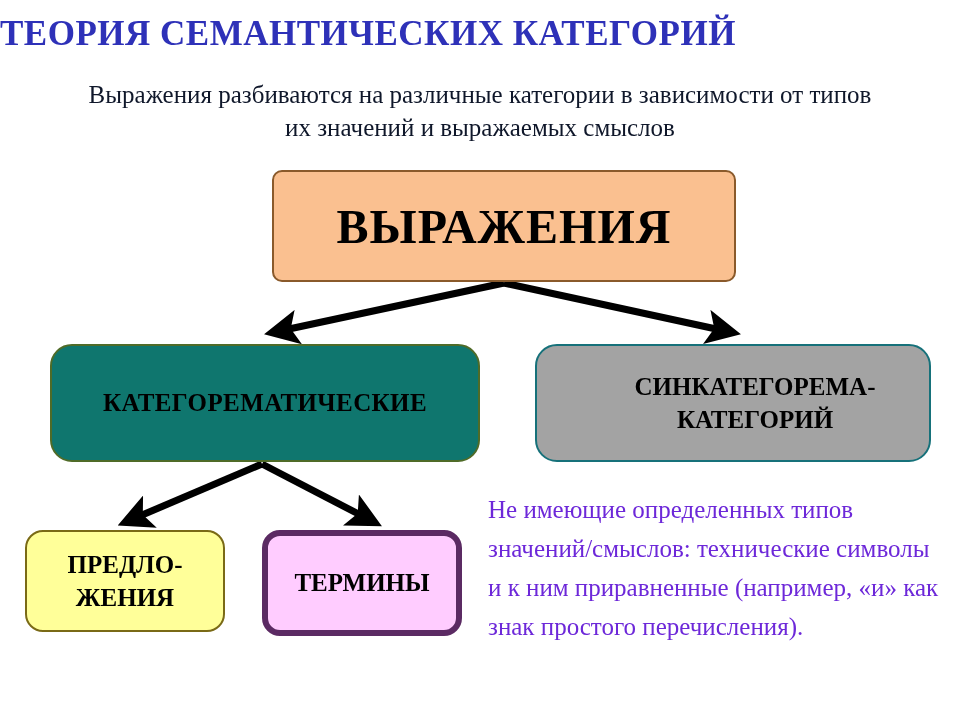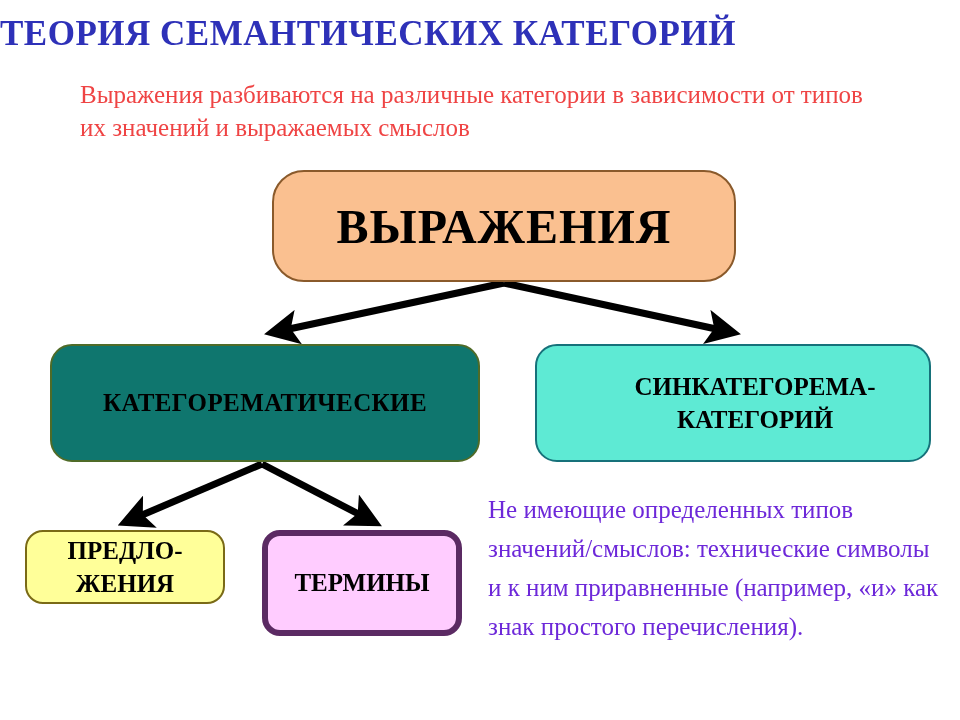--- a/index.html
+++ b/index.html
@@ -31,21 +31,22 @@
     letter-spacing: 0.5px;
     white-space: nowrap;
   }
 
   
   #subtitle {
     position: absolute;
     left: 80px;
     top: 78px;
     width: 800px;
-    color: #ef4444;
+    text-align: center;
+    color: #0f172a;
     font-size: 25px;
     line-height: 33px;
   }
 
   
   #connectors {
     position: absolute;
     left: 0;
     top: 0;
     width: 960px;
@@ -66,21 +67,21 @@
     z-index: 3;
   }
 
   #node-expressions {
     left: 272px;
     top: 170px;
     width: 464px;
     height: 112px;
     background: #fac090;
     border: 2px solid #8a5a2b;
-    border-radius: 32px;
+    border-radius: 10px;
     font-size: 48px;
     letter-spacing: 1px;
   }
 
   #node-categorematic {
     left: 50px;
     top: 344px;
     width: 430px;
     height: 118px;
     background: #ccffcc;
@@ -97,21 +98,21 @@
     background: #ccffff;
     border: 2px solid #16717a;
     font-size: 25px;
     line-height: 33px;
   }
 
   #node-sentences {
     left: 25px;
     top: 530px;
     width: 200px;
-    height: 74px;
+    height: 102px;
     background: #ffff99;
     border: 2px solid #7a6a16;
     border-radius: 18px;
     font-size: 25px;
     line-height: 33px;
   }
 
   #node-terms {
     left: 262px;
     top: 530px;
@@ -161,21 +162,21 @@
   </svg>
 
   <div class="node" id="node-expressions" style="background: rgb(250, 192, 144); border-color: rgb(138, 90, 43);">
     <span>ВЫРАЖЕНИЯ</span>
   </div>
 
   <div class="node" id="node-categorematic" style="background: #0f766e; border-color: rgb(79, 107, 40);">
     <span>КАТЕГОРЕМАТИЧЕСКИЕ</span>
   </div>
 
-  <div class="node" id="node-syncategorematic" style="background: #5eead4; border-color: rgb(22, 113, 122); padding-left: 44px;">
+  <div class="node" id="node-syncategorematic" style="background: #a3a3a3; border-color: rgb(22, 113, 122); padding-left: 44px;">
     <span>
       <span>СИНКАТЕГОРЕМА-</span><br>
       <span>КАТЕГОРИЙ</span>
     </span>
   </div>
 
   <div class="node" id="node-sentences" style="background: rgb(255, 255, 153); border-color: rgb(122, 106, 22);">
     <span>
       <span>ПРЕДЛО-</span><br>
       <span>ЖЕНИЯ</span>

